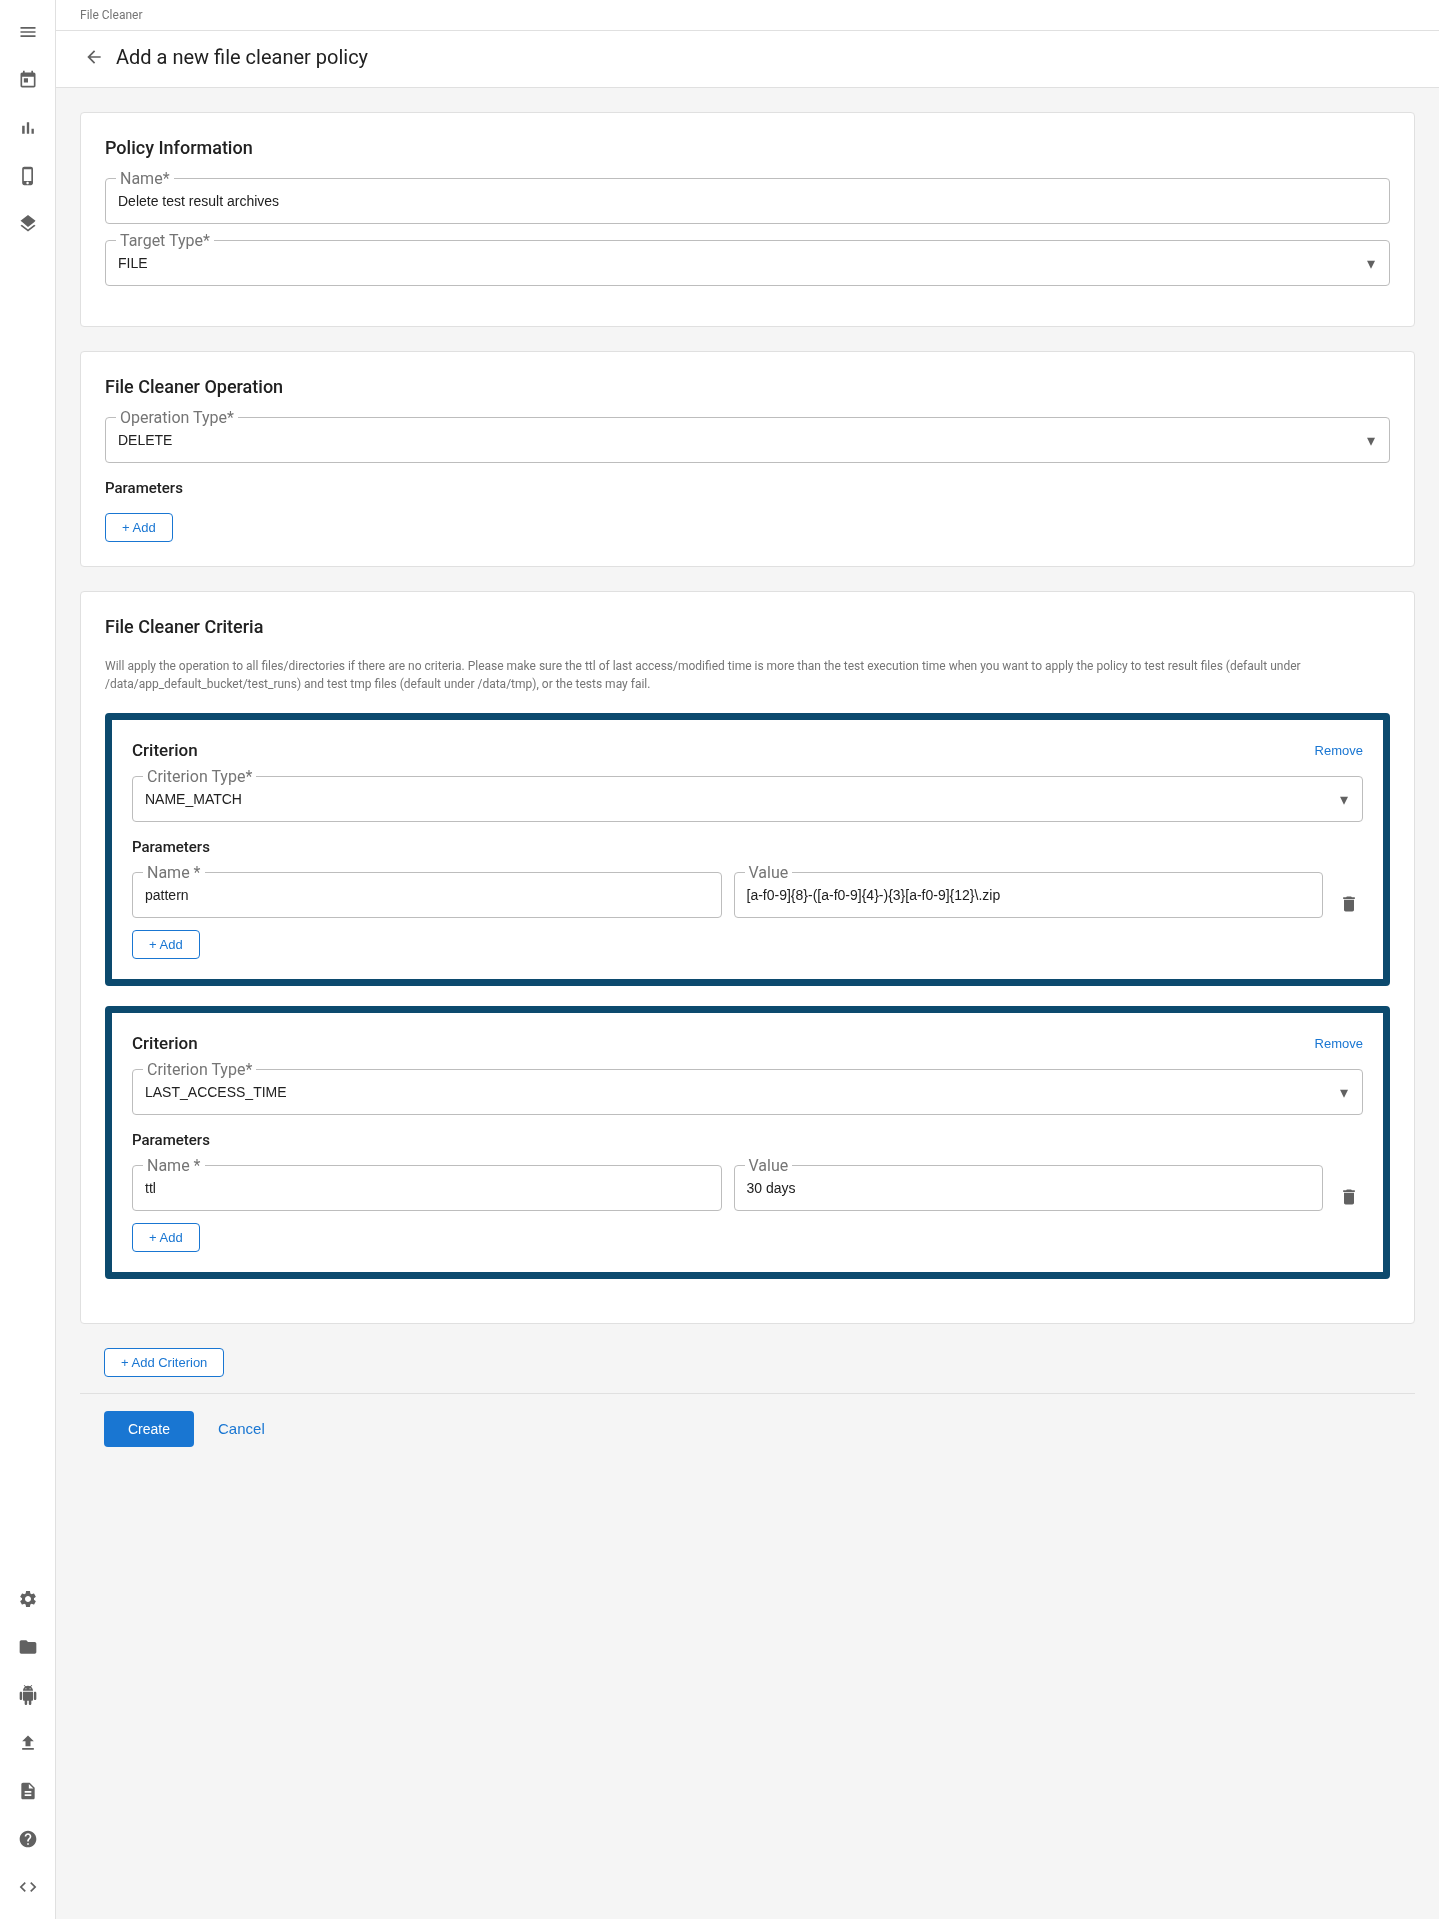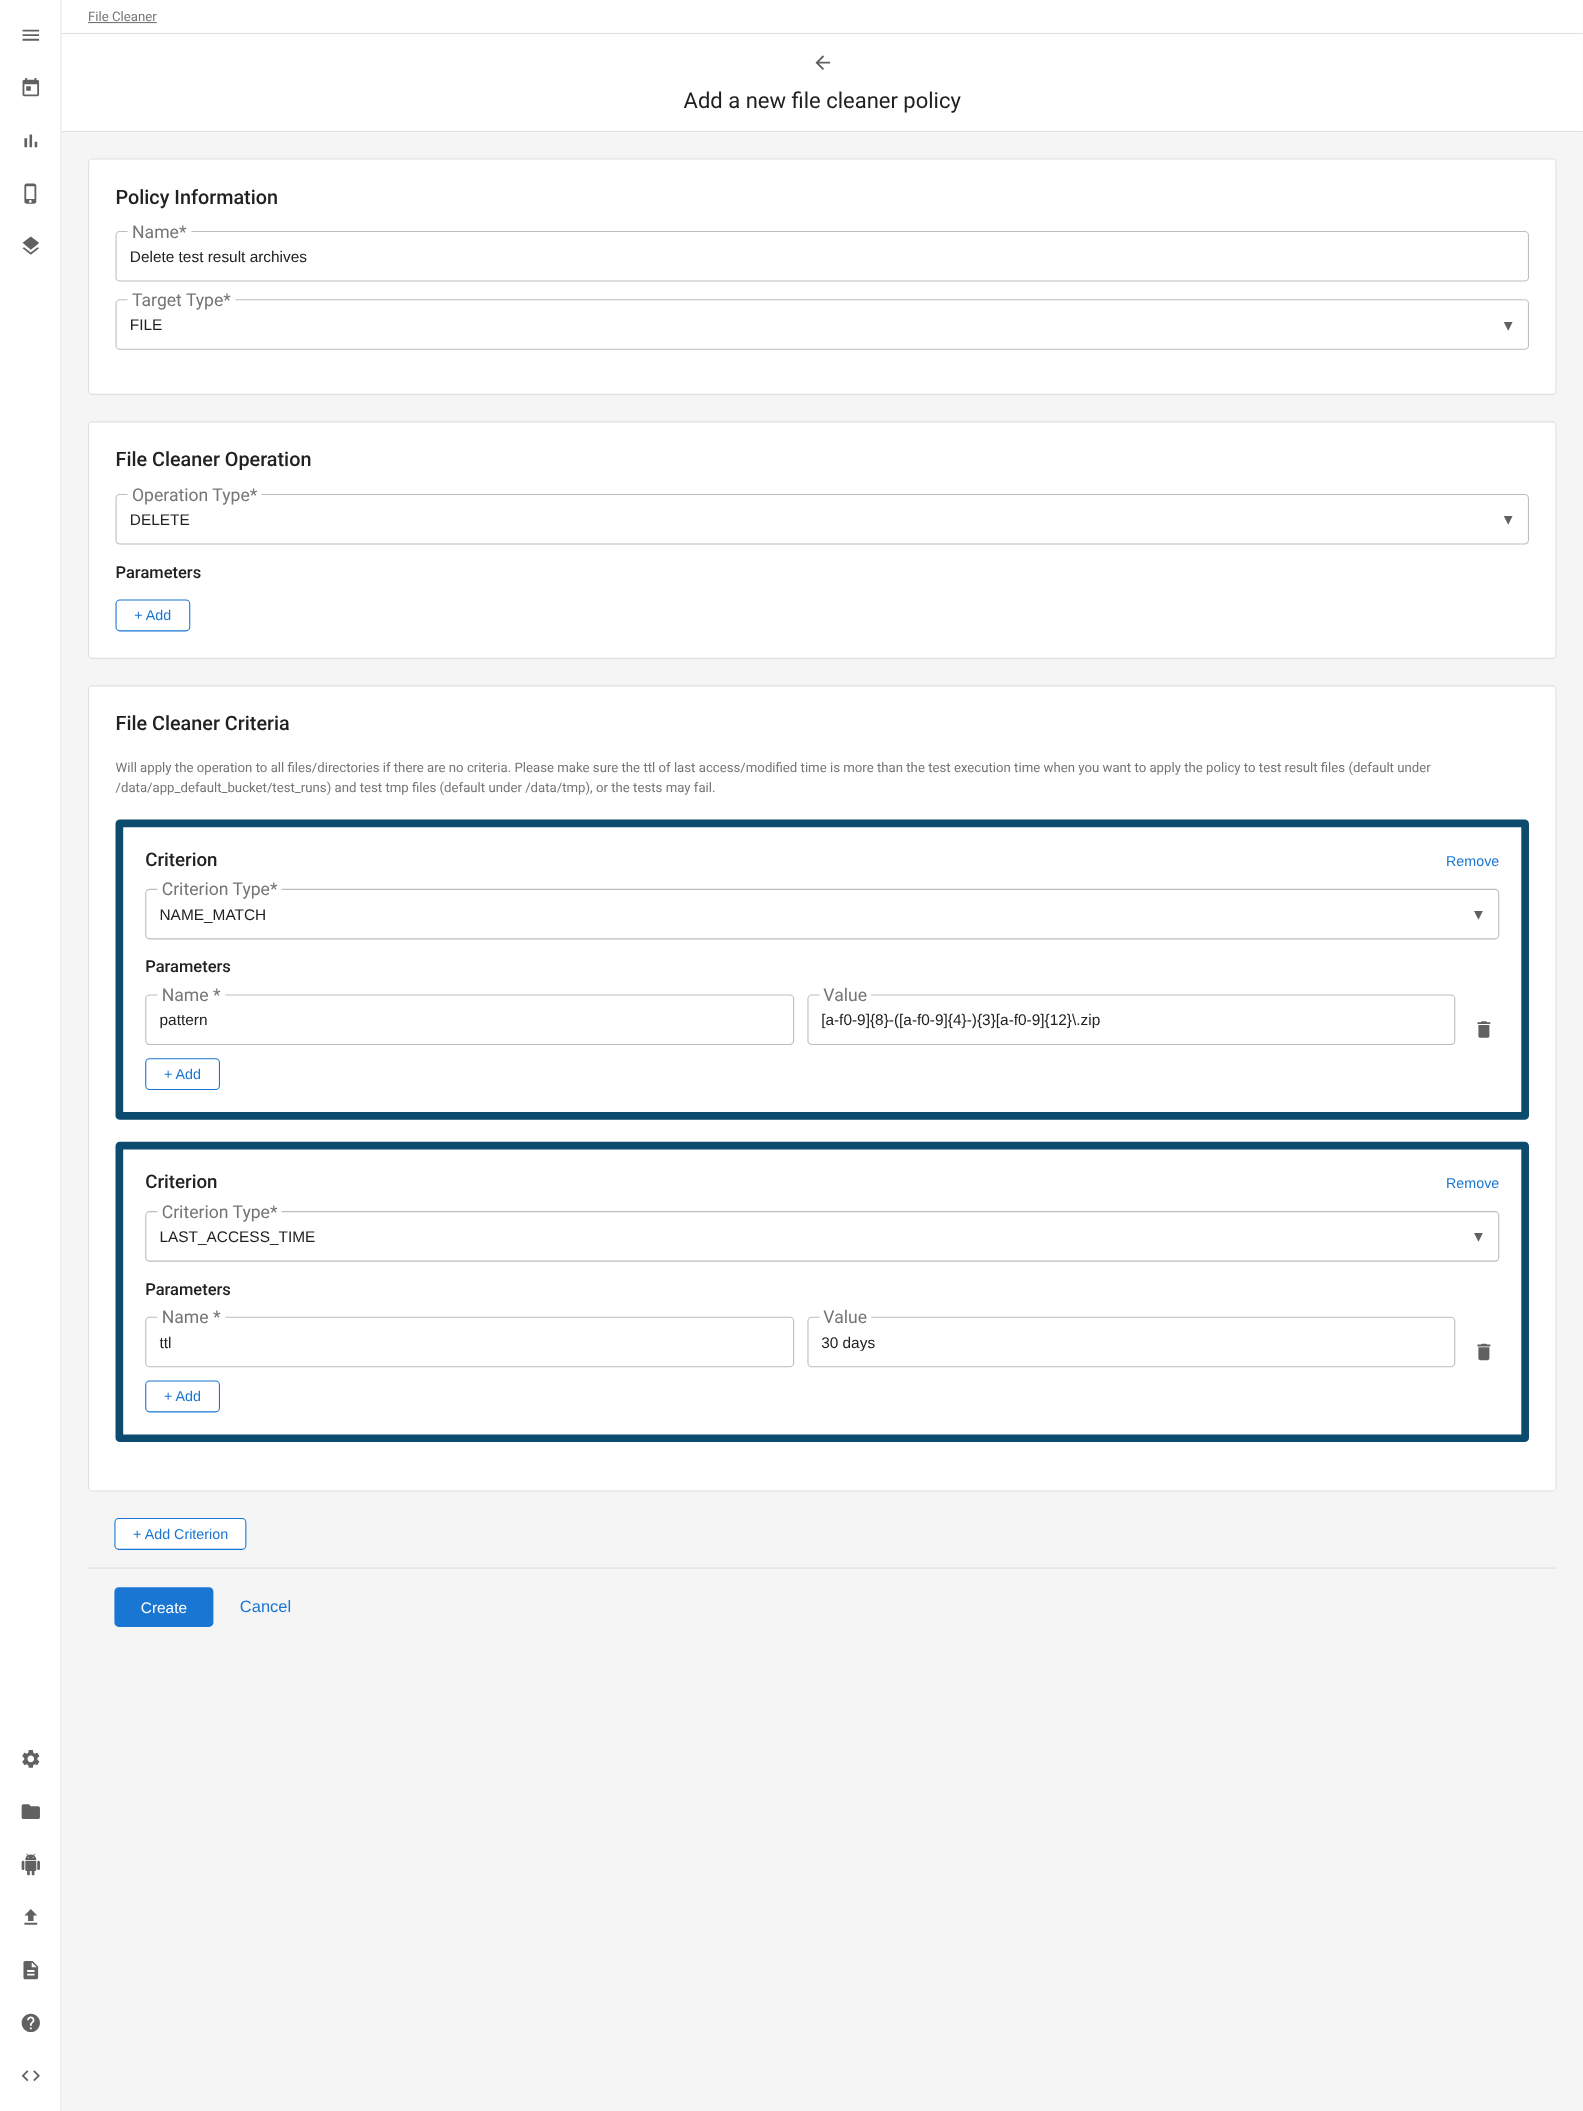--- a/index.html
+++ b/index.html
@@ -38,31 +38,29 @@
       overflow-y: auto;
     }
 
     
     .breadcrumb-area {
       background: #fff;
       padding: 8px 24px;
       border-bottom: 1px solid #e0e0e0;
       font-size: 12px;
       color: #757575;
-      text-decoration: underline;
     }
 
     .page-header {
       background: #fff;
       padding: 12px 24px 16px 24px;
       display: flex;
       align-items: center;
       gap: 8px;
       border-bottom: 1px solid #e0e0e0;
-      flex-direction: column;
     }
     .back-btn {
       background: none;
       border: none;
       cursor: pointer;
       color: #616161;
       font-size: 20px;
       display: flex;
       align-items: center;
       padding: 4px;

